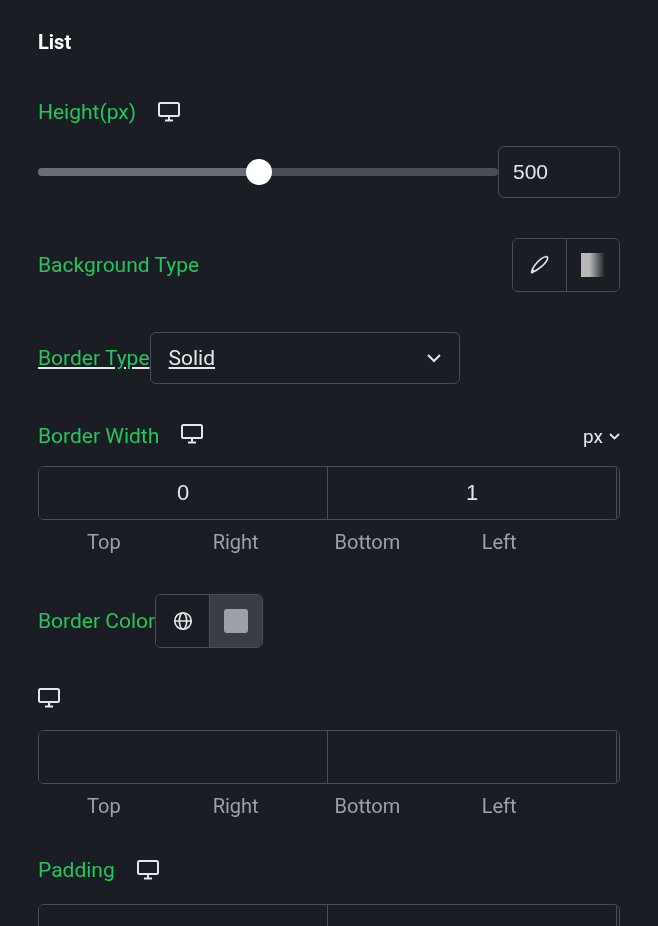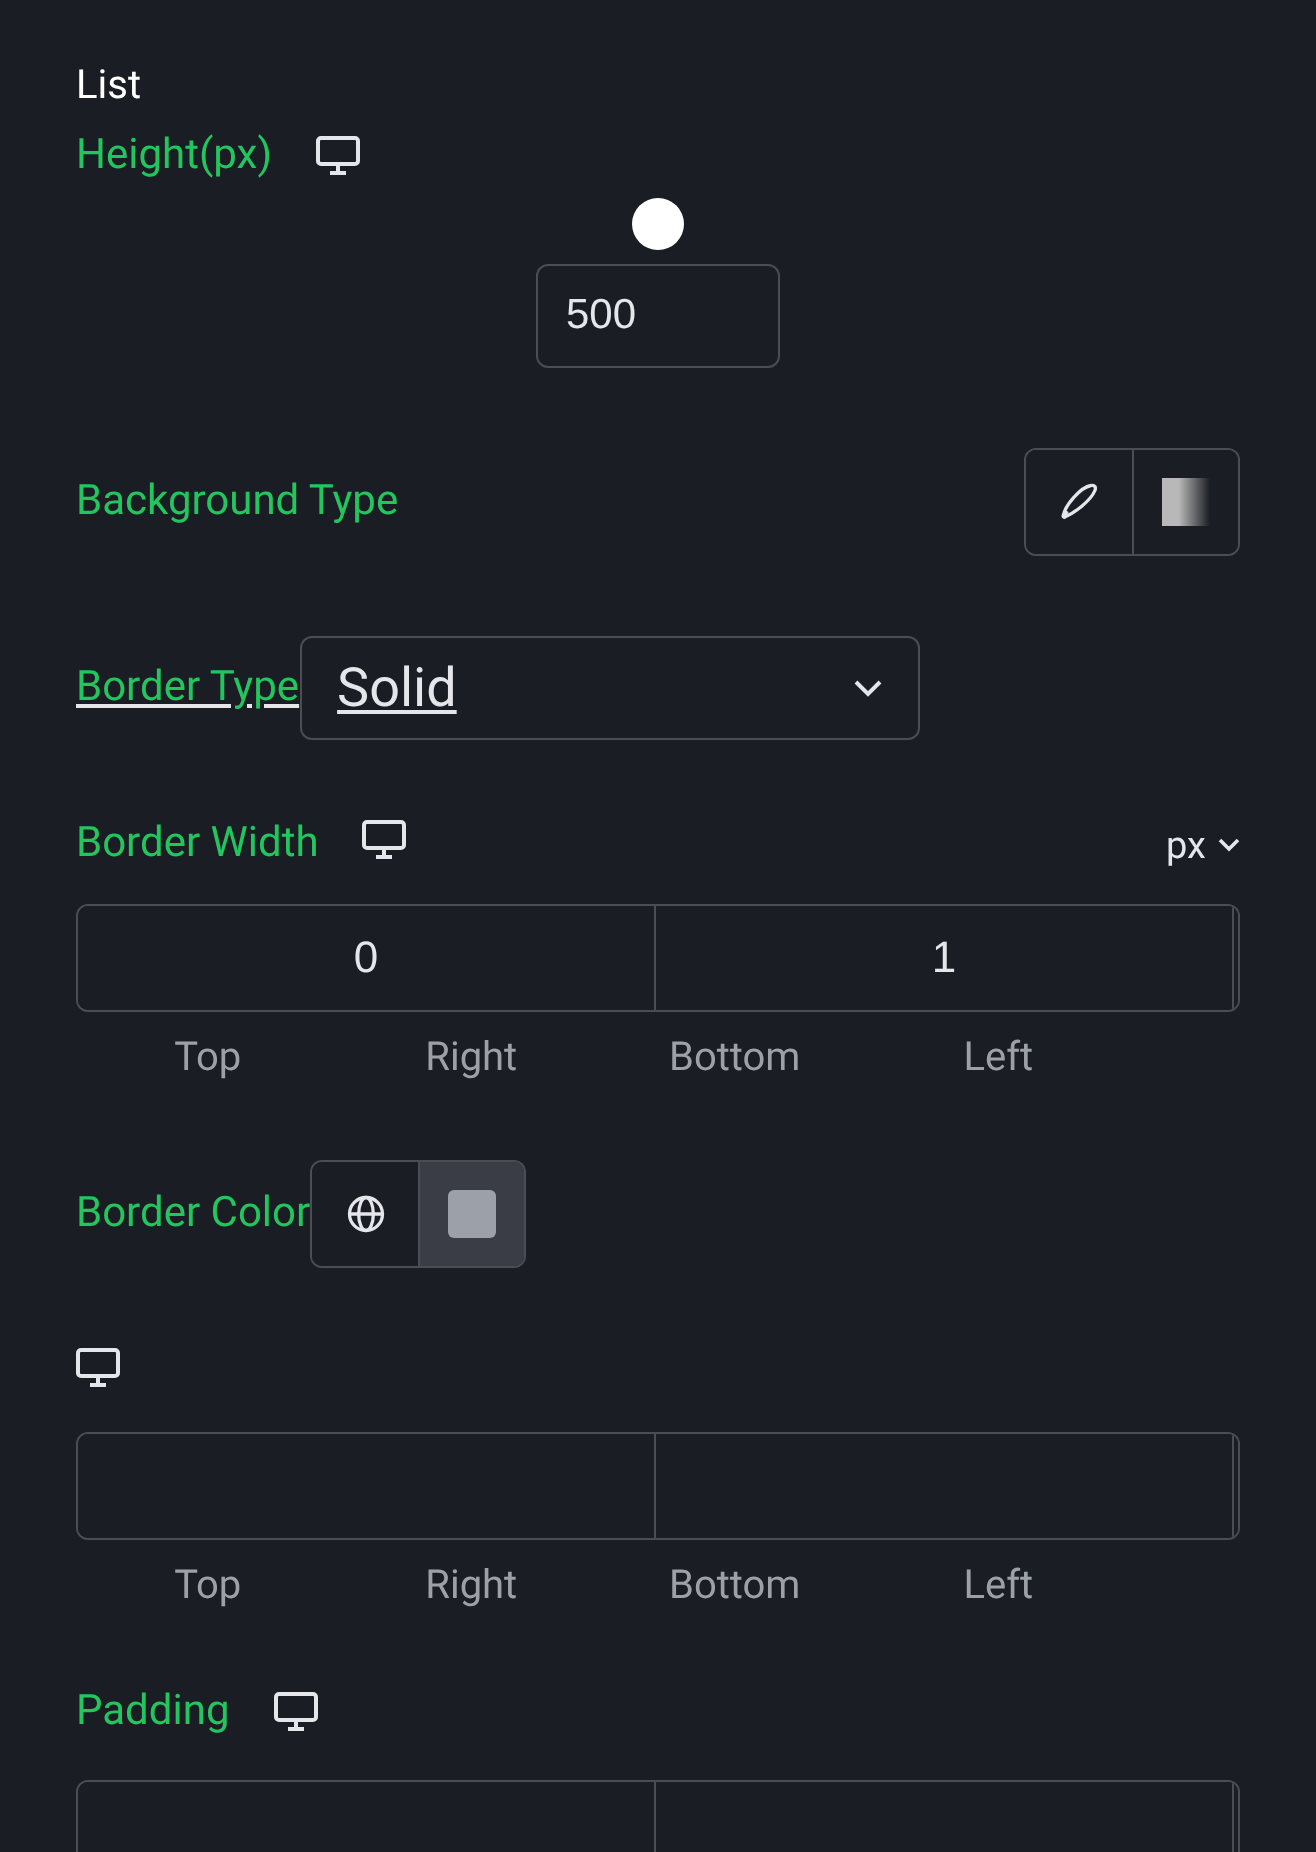--- a/index.html
+++ b/index.html
@@ -6,46 +6,44 @@
   body {
     background: #1a1d23;
     color: #e4e6ea;
     font-family: -apple-system, BlinkMacSystemFont, "Segoe UI", Roboto, sans-serif;
     width: 658px;
     height: 926px;
     padding: 30px 38px;
   }
   .section-title {
     font-size: 20px;
-    font-weight: 400;
+    font-weight: 700;
     color: #fff;
-    margin-bottom: 12px;
+    margin-bottom: 46px;
   }
   .label {
     font-size: 21px;
     color: #22c55e;
     font-weight: 400;
   }
   .label-row {
     display: flex;
     align-items: center;
     gap: 22px;
     margin-bottom: 22px;
   }
   .desktop-icon {
     display: inline-flex;
     align-items: center;
     justify-content: center;
   }
   .slider-row {
     display: flex;
     align-items: center;
-    gap: 20px;
-    margin-bottom: 40px;
-    flex-direction: column;
+    margin-bottom: 40px;
   }
   .slider-track {
     position: relative;
     flex: 1;
     height: 8px;
     background: #4a4d55;
     border-radius: 4px;
   }
   .slider-fill {
     position: absolute;
@@ -115,21 +113,21 @@
   .select {
     width: 310px;
     height: 52px;
     background: #1a1d23;
     border: 1.5px solid #4a4d55;
     border-radius: 6px;
     display: flex;
     align-items: center;
     justify-content: space-between;
     padding: 0 18px;
-    font-size: 27px;
+    font-size: 21px;
     color: #e4e6ea;
     cursor: pointer;
   }
   .border-width-hdr {
     display: flex;
     align-items: center;
     justify-content: space-between;
     margin-bottom: 18px;
   }
   .bw-left {

